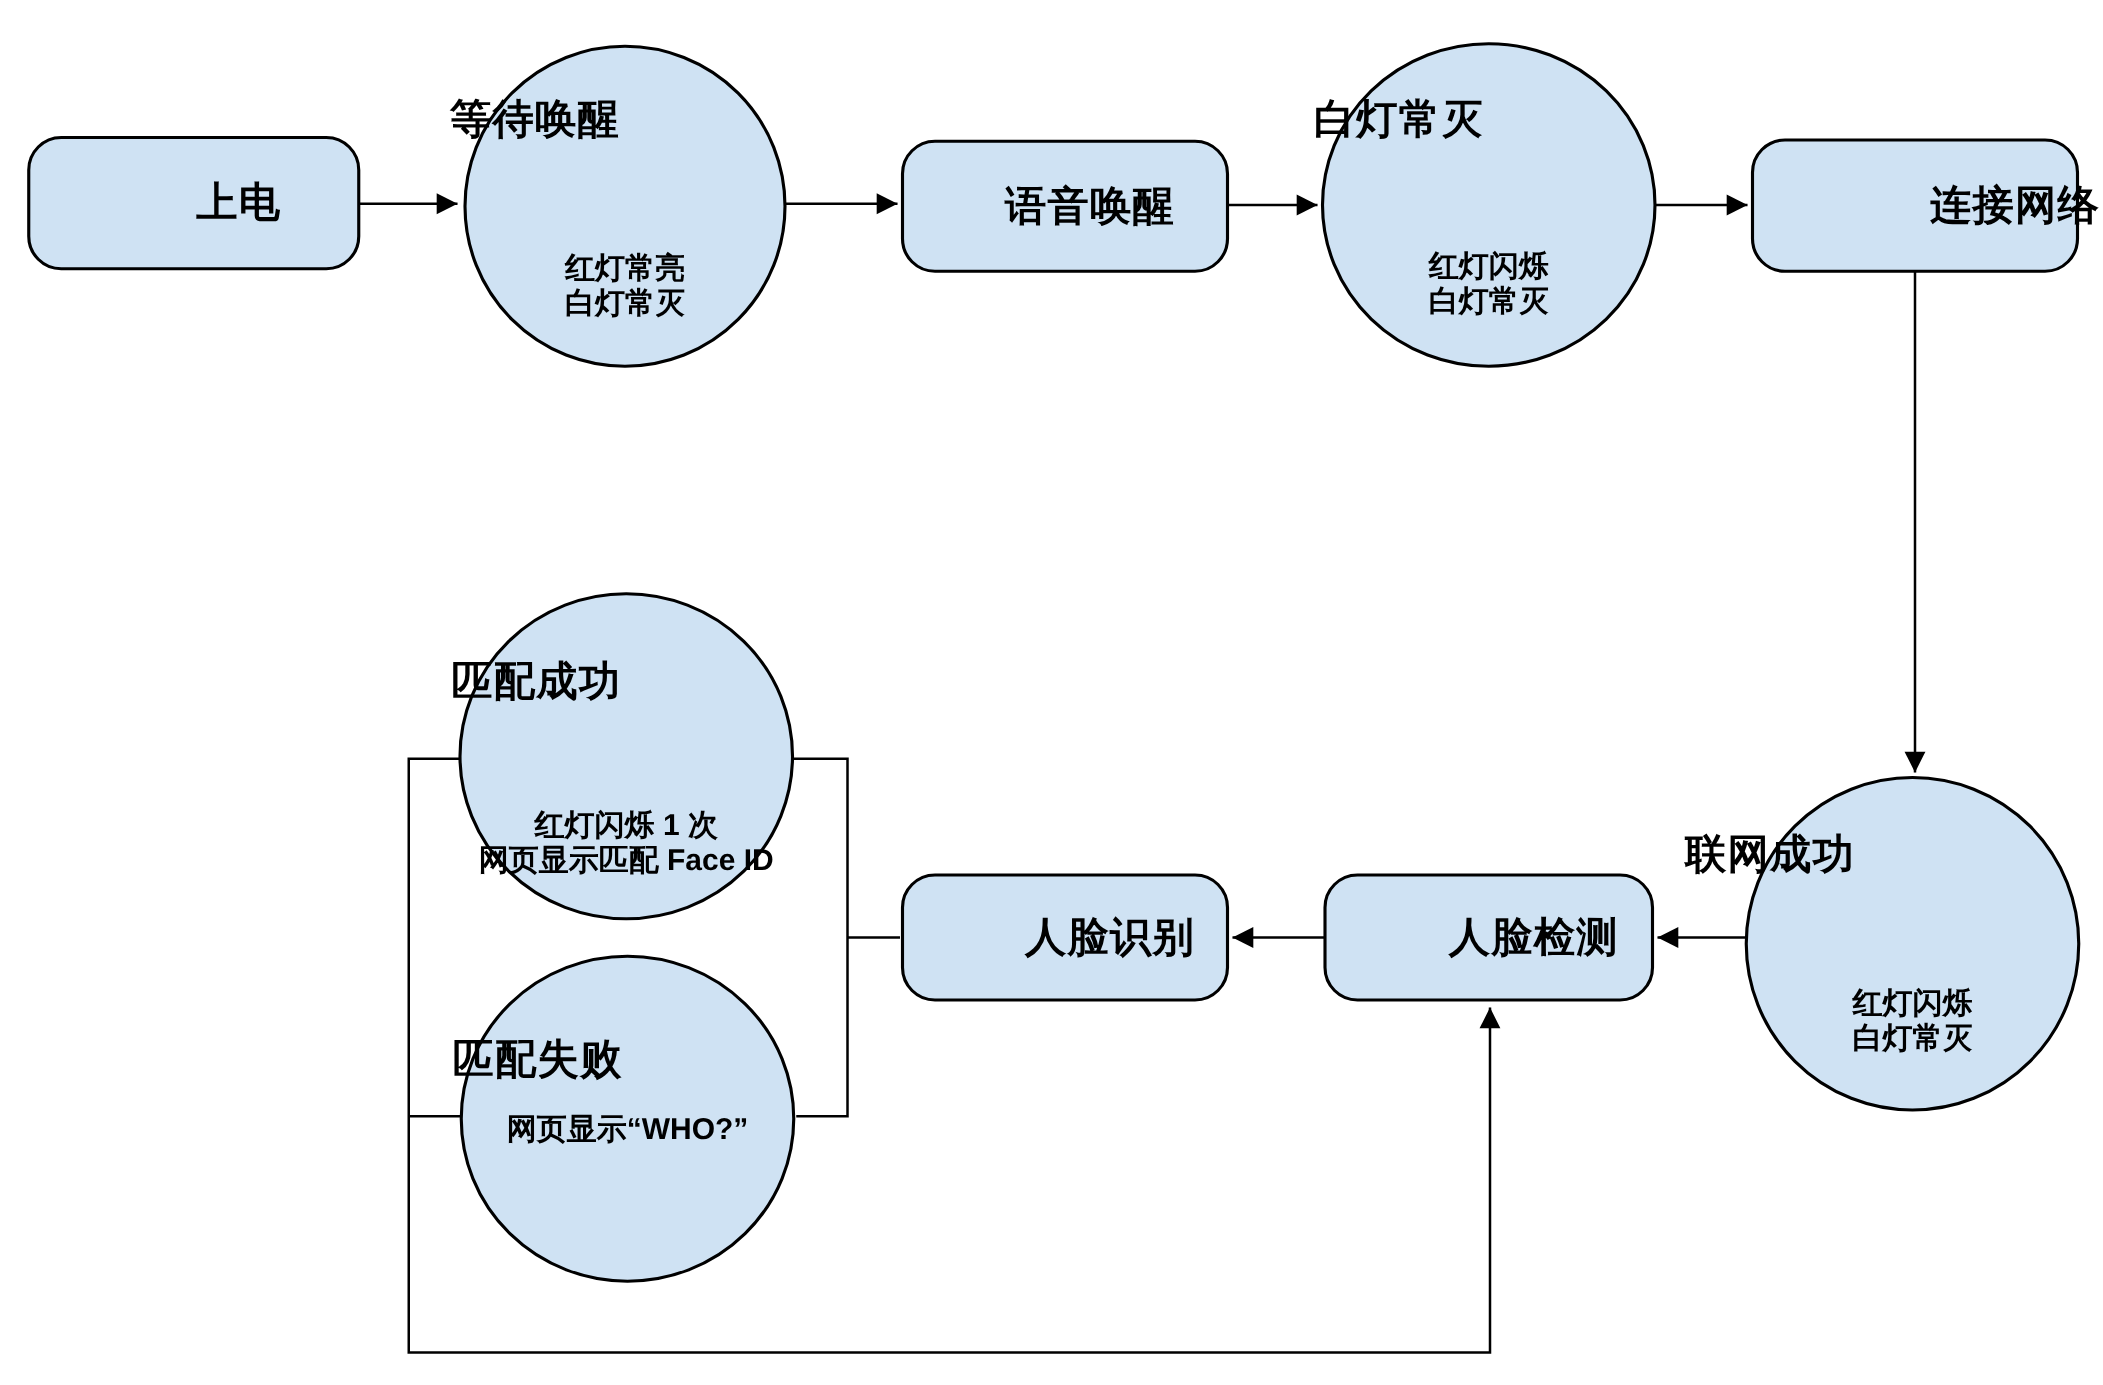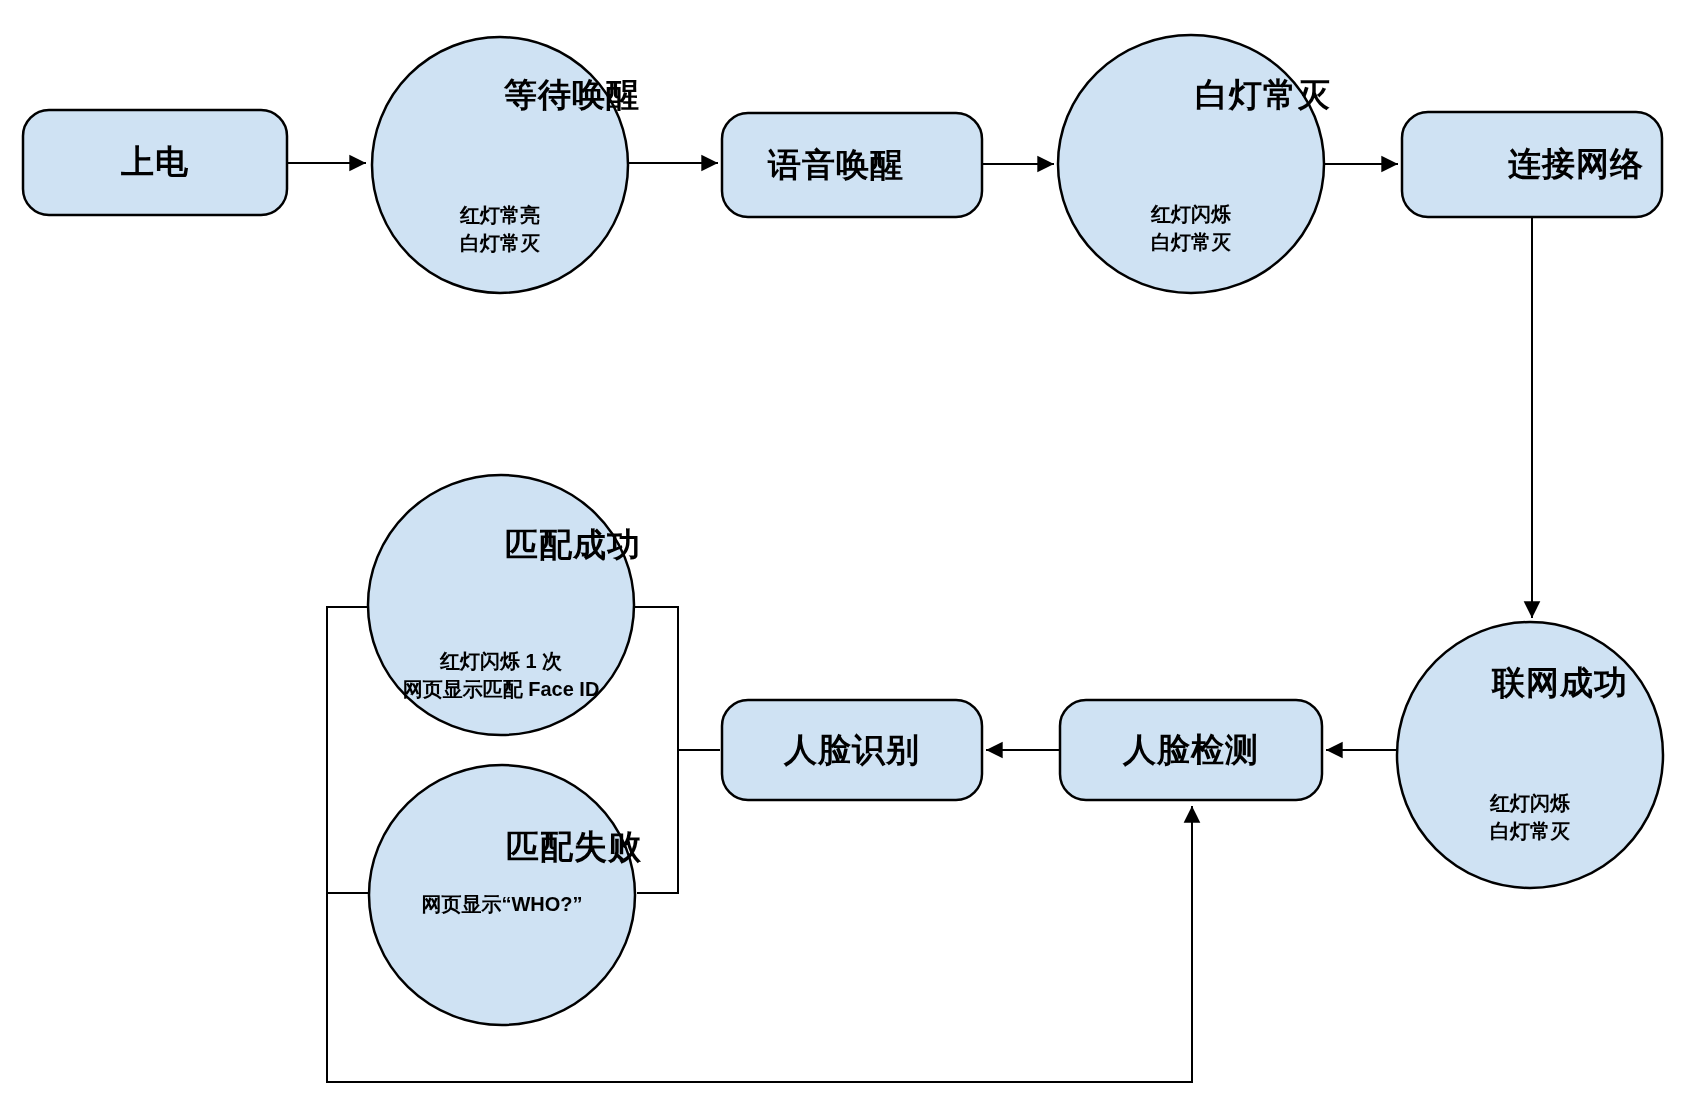--- a/index.html
+++ b/index.html
@@ -16,34 +16,35 @@
   .label {
     position: absolute;
     display: flex;
     align-items: center;
     justify-content: center;
     text-align: center;
     font-size: 33px;
     font-weight: 600;
     letter-spacing: 1px;
     white-space: nowrap;
+    margin-left: 36px;
   }
   .title {
     position: absolute;
-    text-align: right;
+    text-align: left;
     font-size: 33px;
     font-weight: 600;
     letter-spacing: 1px;
     line-height: 44px;
     white-space: nowrap;
   }
   .sub {
     position: absolute;
     text-align: center;
-    font-size: 20px;
+    font-size: 24px;
     font-weight: 600;
     line-height: 28px;
     white-space: nowrap;
   }
 </style>
 </head>
 <body>
 
 <div class="canvas">
 

